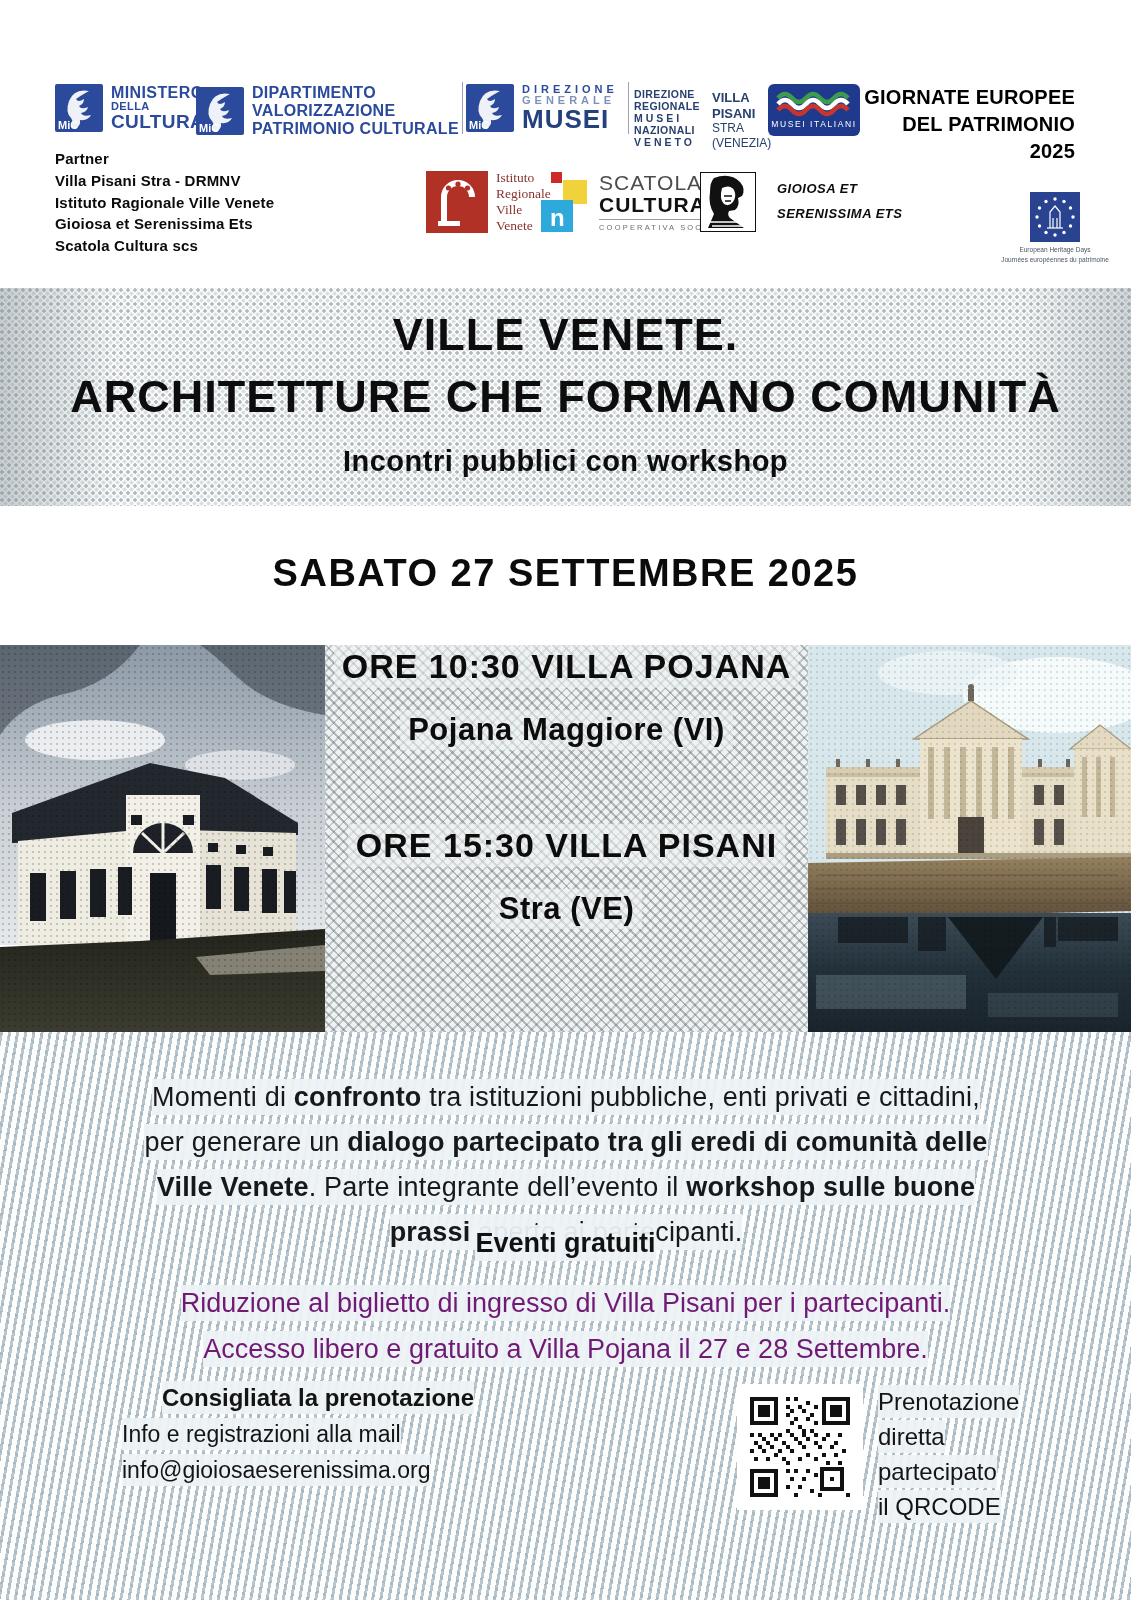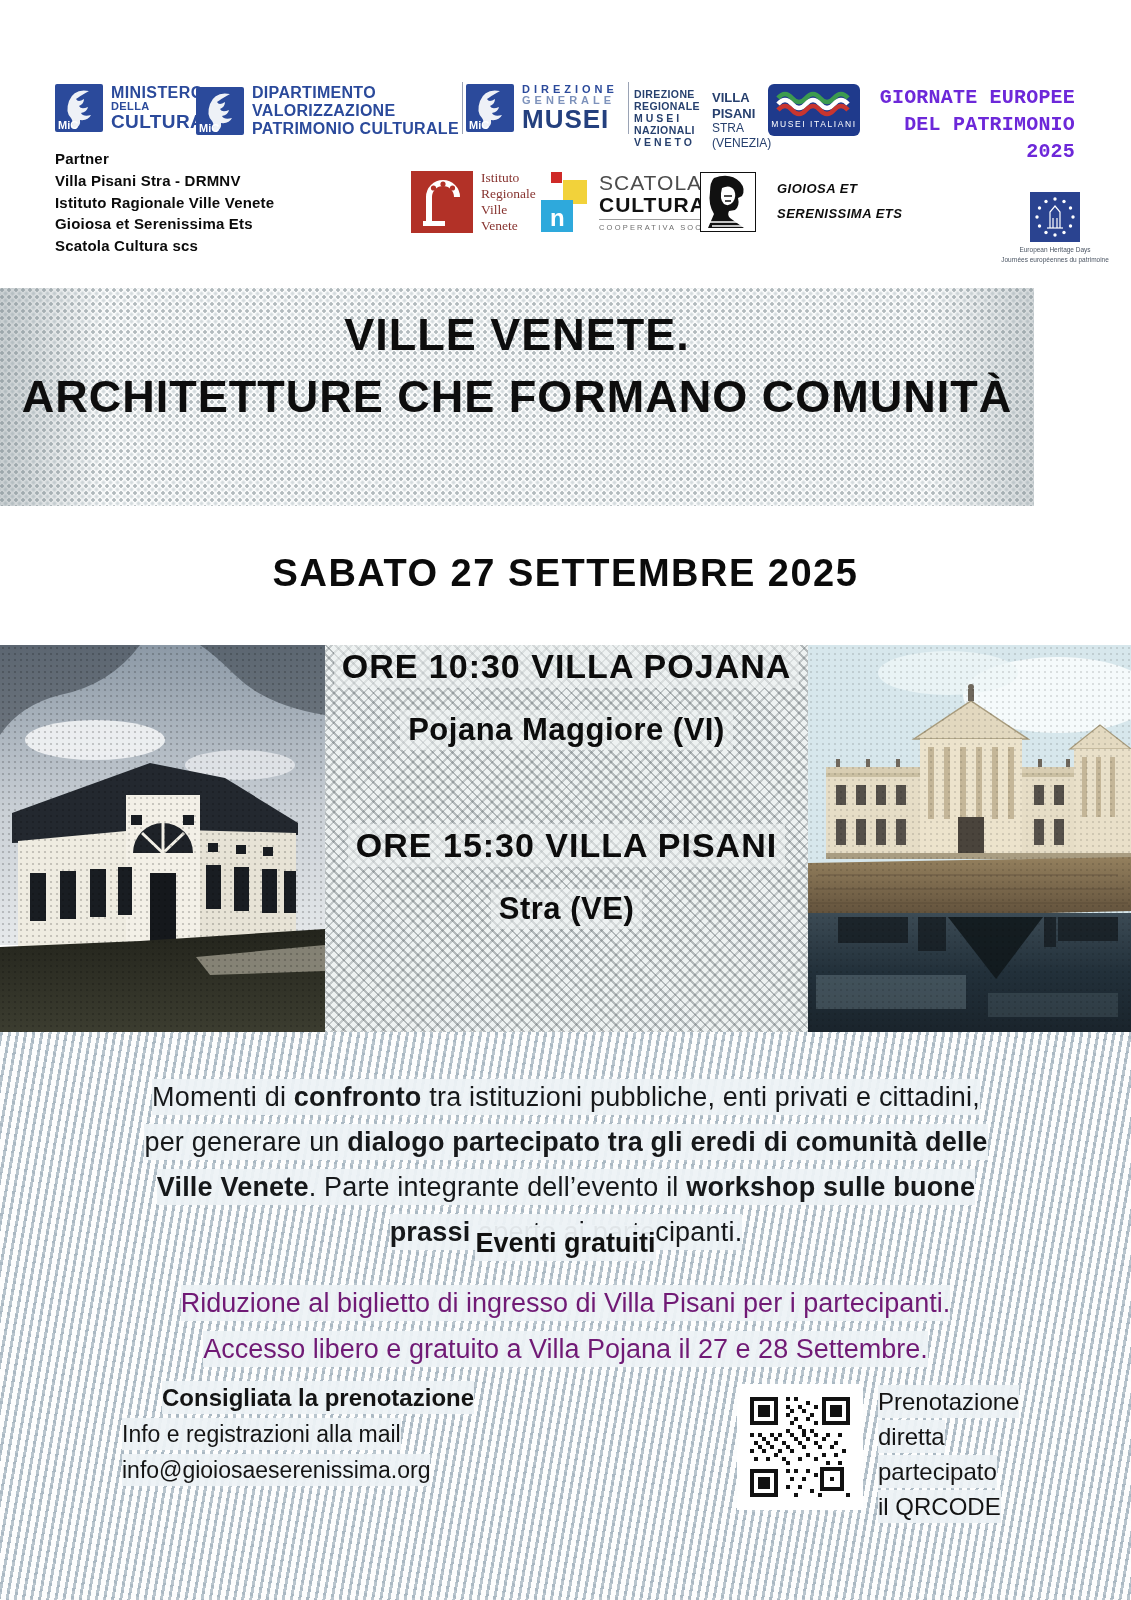--- a/index.html
+++ b/index.html
@@ -20,34 +20,34 @@
   .dgm-txt .s{font-size:11px;letter-spacing:4px;font-weight:600;}
   .dgm-txt .big{font-size:26px;font-weight:700;letter-spacing:1px;color:#24407e;}
   .vdiv{width:1px;height:52px;background:#9aa3b5;margin:0 10px;}
   .drm-txt{color:#27406e;font-size:10.5px;font-weight:700;line-height:1.15;letter-spacing:.4px;}
   .drm-txt .sp{letter-spacing:3px;}
   .vp-txt{color:#27406e;font-size:12px;line-height:1.2;}
   .vp-txt .b{font-weight:800;font-size:13px;}
   .mi-badge{width:92px;height:52px;background:#1f3a8c;border-radius:6px;display:flex;flex-direction:column;
             align-items:center;justify-content:flex-start;padding-top:4px;box-sizing:border-box;}
   .mi-badge .lbl{color:#fff;font-size:8.5px;letter-spacing:1.6px;margin-top:1px;}
-  .giornate{color:#6d28d9;font-weight:800;font-size:20px;line-height:1.35;text-align:right;letter-spacing:.2px;font-family:Liberation Mono, monospace;}
+  .giornate{color:#000000;font-weight:800;font-size:20px;line-height:1.35;text-align:right;letter-spacing:.2px;}
   .partner{font-size:15px;font-weight:700;line-height:1.45;color:#0b0b0b;letter-spacing:.2px;}
   .partner .pt{font-weight:800;}
   .irvv-txt{font-family:"Liberation Serif","DejaVu Serif",serif;color:#87332f;font-size:13.5px;line-height:1.18;}
   .sc-txt .l1{font-size:21px;letter-spacing:1px;color:#4c4c4c;font-weight:400;line-height:1.05;}
   .sc-txt .l2{font-size:21px;letter-spacing:1px;color:#111;font-weight:800;line-height:1.05;}
   .sc-txt .rule{width:112px;height:1px;background:#9c9c9c;margin:3px 0 3px 0;}
   .sc-txt .l3{font-size:7.5px;letter-spacing:2.2px;color:#6e6e6e;}
   .gio-txt{font-size:13px;font-weight:800;font-style:italic;line-height:1.9;letter-spacing:.5px;color:#0c0c0c;}
   .ehd{display:flex;flex-direction:column;align-items:center;width:110px;}
   .ehd .cap{font-size:6.5px;color:#4b5563;text-align:center;line-height:1.5;margin-top:3px;}
 
   
-  .band-title{left:0;top:288px;width:1034px;height:218px;
+  .band-title{left:0;top:288px;width:1131px;height:218px;
     background-color:#fbfcfc;
     background-image:
       radial-gradient(circle at 2px 2px, rgba(104,120,126,.50) 1.5px, rgba(0,0,0,0) 2px),
       radial-gradient(circle at 2px 2px, rgba(158,173,179,.42) 1.5px, rgba(0,0,0,0) 2px);
     background-size:7px 7px,7px 7px;background-position:0 0,3.5px 3.5px;}
   .band-title::after{content:"";position:absolute;inset:0;
     background:linear-gradient(90deg, rgba(120,134,140,.38) 0%, rgba(255,255,255,0) 10%,
                rgba(255,255,255,0) 90%, rgba(120,134,140,.30) 100%);}
   .band-inner{position:relative;z-index:2;height:100%;display:flex;flex-direction:column;
               align-items:center;justify-content:flex-start;padding-top:24px;box-sizing:border-box;}
@@ -174,21 +174,21 @@
   </div>
 
   <div class="abs partner" style="left:55px;top:148px;">
     <div class="pt">Partner</div>
     <div>Villa Pisani Stra - DRMNV</div>
     <div>Istituto Ragionale Ville Venete</div>
     <div>Gioiosa et Serenissima Ets</div>
     <div>Scatola Cultura scs</div>
   </div>
 
-  <div class="abs hgroup" style="left:376px;top:170px;padding-left:35px;">
+  <div class="abs hgroup" style="left:391px;top:170px;padding-left:35px;">
     <svg width="62" height="62" viewBox="0 0 62 62">
       <rect width="62" height="62" fill="#b23127"></rect>
       <path d="M18 52 V26 a14 14 0 0 1 28 0" stroke="#ffffff" stroke-width="6" fill="none"></path>
       <circle cx="32" cy="13" r="2.6" fill="#b23127"></circle>
         <circle cx="22.5" cy="17" r="2.6" fill="#b23127"></circle>
         <circle cx="41.5" cy="17" r="2.6" fill="#b23127"></circle>
       <rect x="12" y="50" width="22" height="5" fill="#ffffff"></rect>
     </svg>
     <div class="irvv-txt">
       <div>Istituto</div>
@@ -253,20 +253,21 @@
     <div class="cap">
       <div>European Heritage Days</div>
       <div>Journées européennes du patrimoine</div>
     </div>
   </div>
 
   <div class="abs band-title">
     <div class="band-inner">
       <div class="ttl">VILLE VENETE.</div>
       <div class="ttl ttl2">ARCHITETTURE CHE FORMANO COMUNITÀ</div>
+      <div class="subttl">Incontri pubblici con workshop</div>
     </div>
   </div>
 
   <div class="abs date-line">SABATO 27 SETTEMBRE 2025</div>
 
   <div class="abs photo-left">
     <svg width="325" height="387" viewBox="0 0 325 387">
       <defs>
         <linearGradient id="skyL" x1="0" y1="0" x2="0" y2="1">
           <stop offset="0" stop-color="#8c99a6"></stop>

